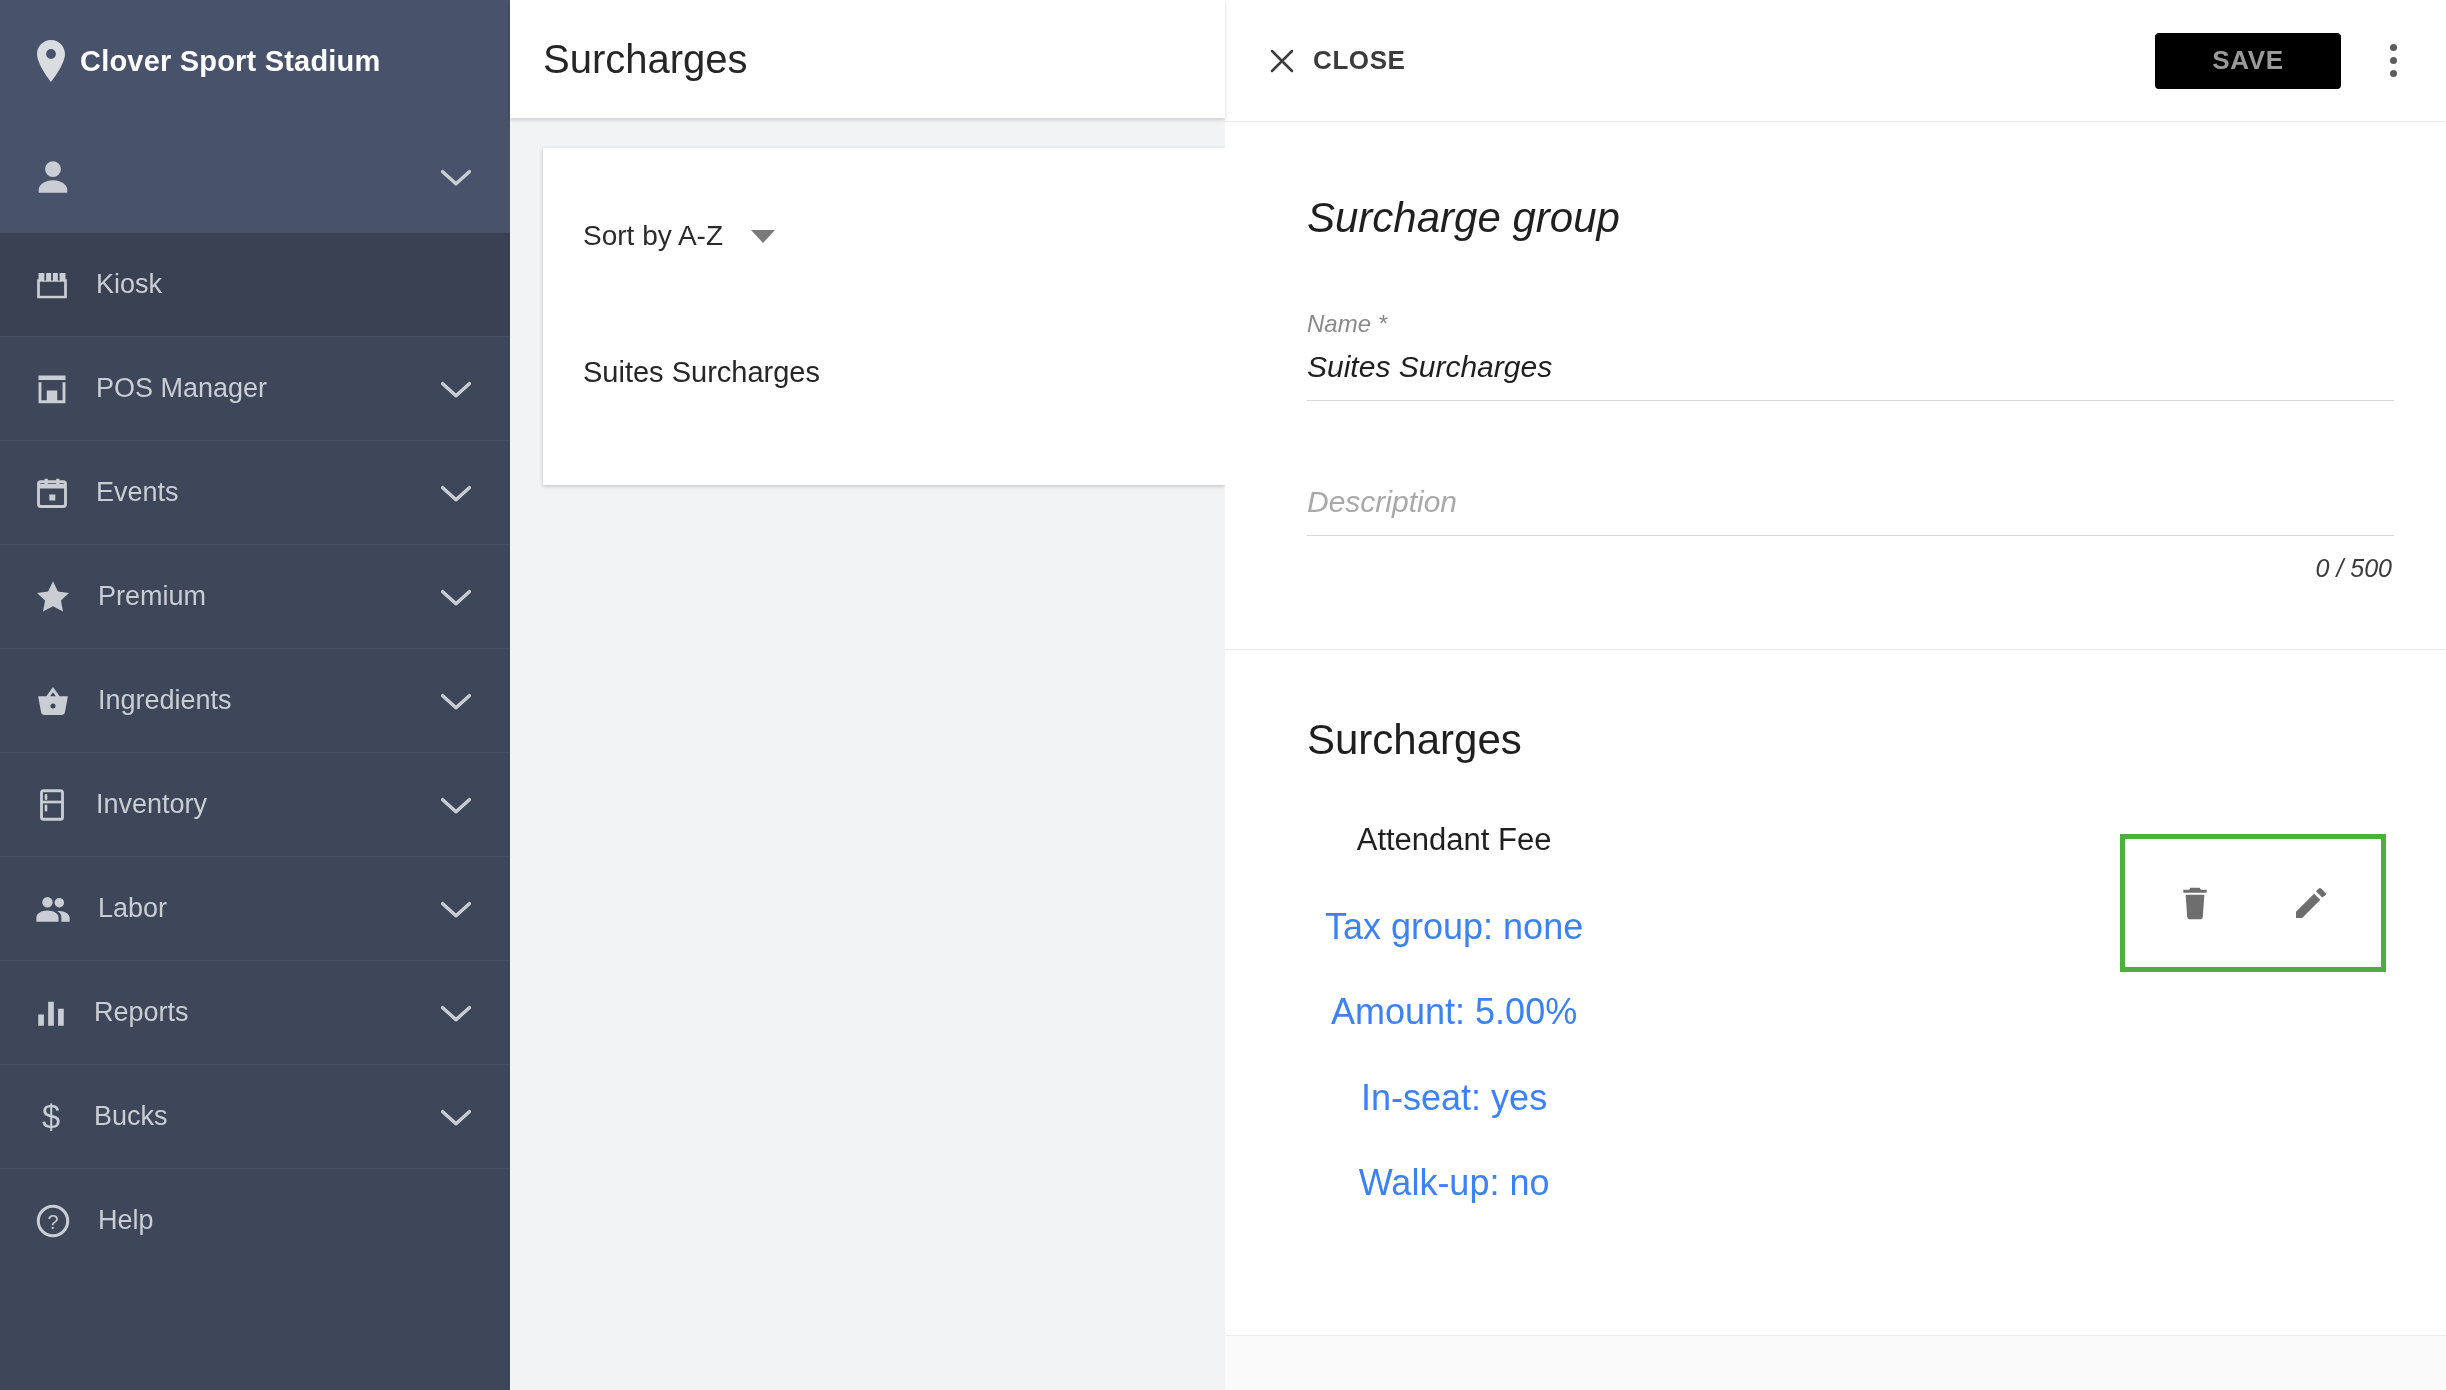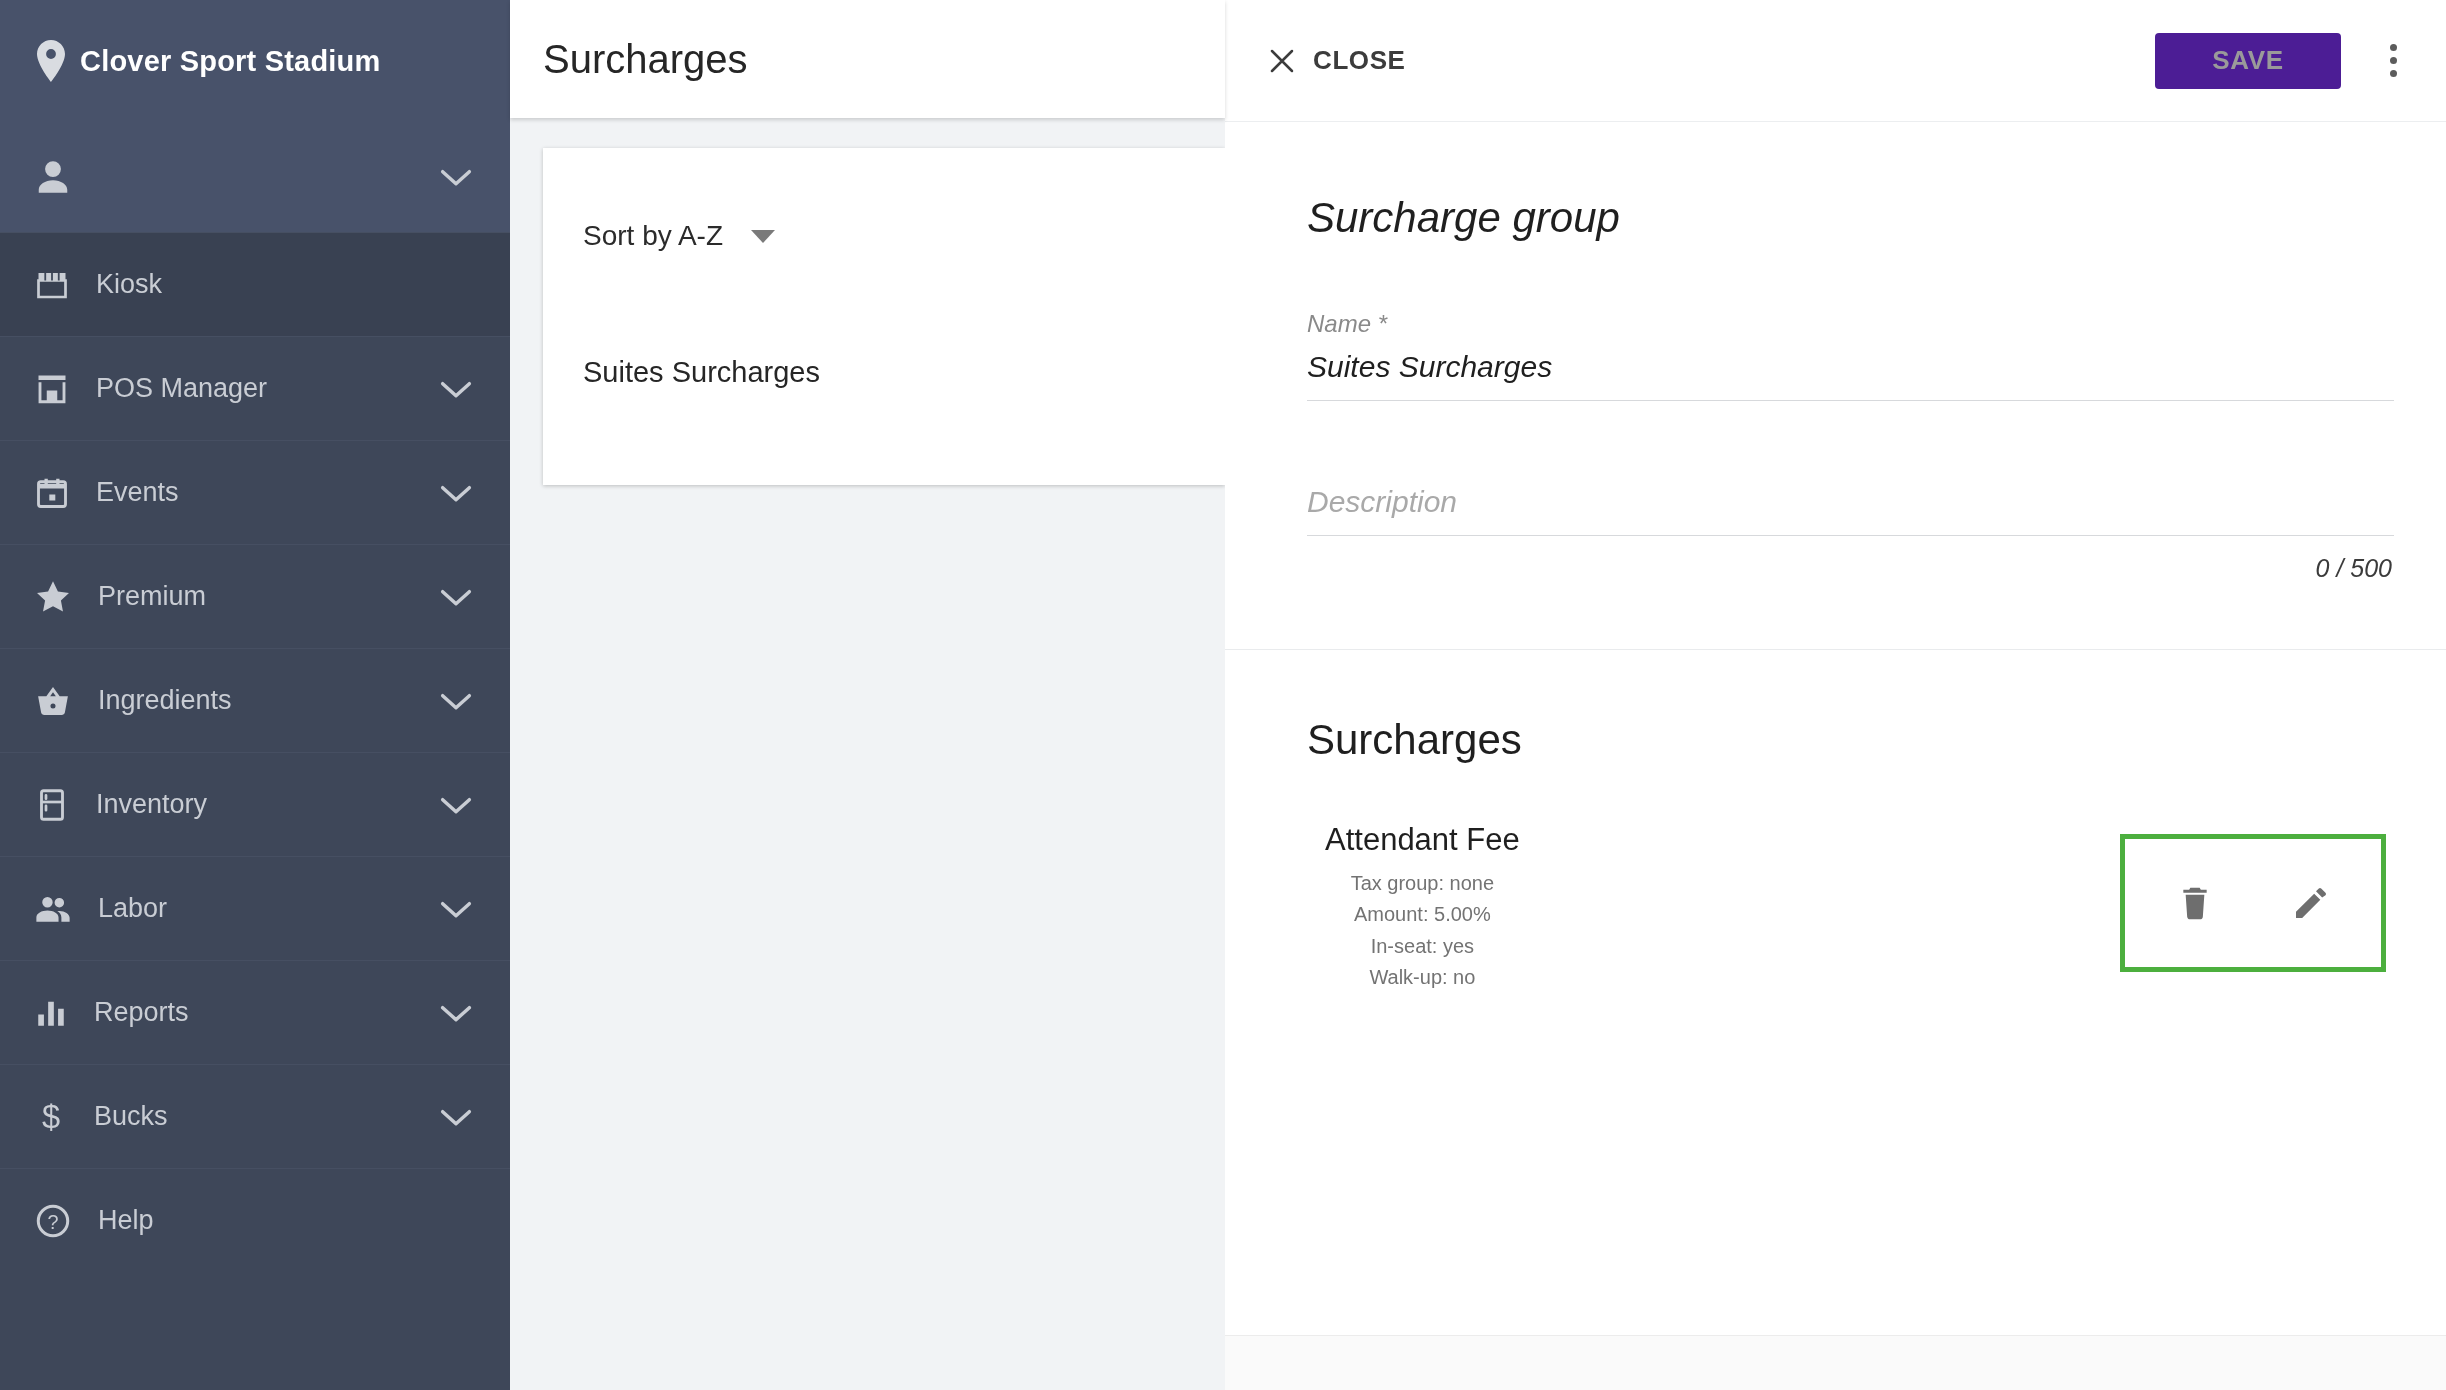--- a/index.html
+++ b/index.html
@@ -112,21 +112,21 @@
     background: #ffffff;
   }
   .dp-close {
     display: flex; align-items: center; gap: 16px;
     font-size: 26px; font-weight: bold; color: #3c3c3c;
     letter-spacing: .6px;
   }
   .dp-save {
     margin-left: auto;
     width: 186px; height: 56px;
-    background: #4c1d95; color: #9a9a9a;
+    background: #000000; color: #9a9a9a;
     border: none; border-radius: 4px;
     font-size: 26px; font-weight: bold; letter-spacing: .6px;
     font-family: "Liberation Sans", sans-serif;
     display: flex; align-items: center; justify-content: center;
   }
   .dp-kebab {
     margin-left: 34px;
     width: 36px; height: 62px;
     display: flex; flex-direction: column; align-items: center; justify-content: center;
     gap: 6px;
@@ -175,21 +175,21 @@
   }
 
   .surch-row {
     display: flex; align-items: flex-start;
     padding: 0 60px 0 100px;
     margin-top: 58px;
     text-align: center;
   }
   .surch-info { display: flex; flex-direction: column; gap: 4px; }
   .surch-name { font-size: 31px; color: #1f1f1f; margin-bottom: 8px; }
-  .surch-meta { font-size: 20px; color: #737373; line-height: 1.37; }
+  .surch-meta { font-size: 36px; color: #3b82f6; line-height: 1.37; margin-top: 32px; }
   .surch-actions-wrap {
     margin-left: auto;
     border: 5px solid #4caf3e;
     width: 266px; height: 138px;
     display: flex; align-items: center; justify-content: center;
     gap: 62px;
     margin-top: 12px;
   }
   .iconbtn {
     width: 54px; height: 54px;

